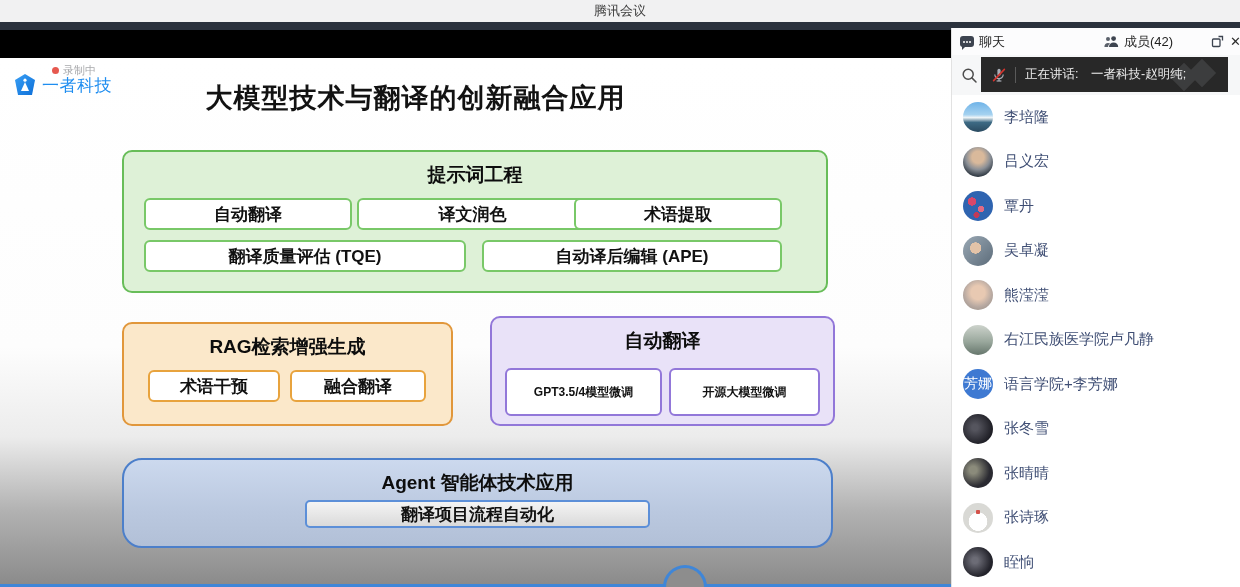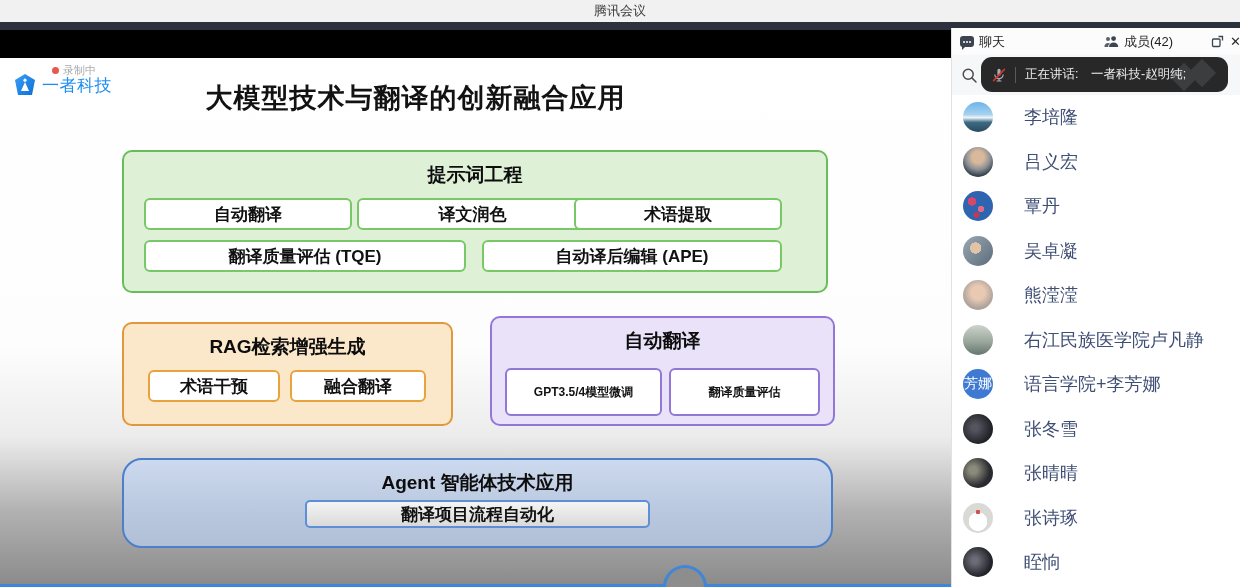--- a/index.html
+++ b/index.html
@@ -101,21 +101,21 @@
   .chat-icon::after{
     content:"";position:absolute;left:2px;bottom:-3px;
     border:3px solid transparent;border-top-color:#3d4450;border-left-color:#3d4450;
   }
 
   .searchbar{height:40px;background:#f6f7f8;display:flex;align-items:center;padding-left:9px;}
 
   .memberlist{position:absolute;left:0;top:67px;width:289px;bottom:0;background:#fff;overflow:hidden;}
   .member{height:44.5px;display:flex;align-items:center;padding-left:11px;gap:11px;box-sizing:border-box;}
   .avatar{width:30px;height:30px;border-radius:50%;flex:none;overflow:hidden;}
-  .member-name{font-size:18px;color:#3f4e74;white-space:nowrap;margin-left:20px;}
+  .member-name{font-size:15px;color:#3f4e74;white-space:nowrap;}
 
   .av1{background:linear-gradient(180deg,#6fb3e8 0%,#a5d2f0 42%,#eef4f7 52%,#3d6a84 68%,#2a4a60 100%);}
   .av2{background:radial-gradient(circle at 50% 34%,#d9b99b 24%,#8a8f96 50%,#2f3842 78%);}
   .av3{background:radial-gradient(circle at 30% 35%,#d8476a 14%,rgba(0,0,0,0) 15%),
                radial-gradient(circle at 60% 60%,#e06a84 12%,rgba(0,0,0,0) 13%),
                radial-gradient(circle at 45% 80%,#c03a58 10%,rgba(0,0,0,0) 11%),#2f64b0;}
   .av4{background:radial-gradient(circle at 42% 40%,#e3c3a8 22%,rgba(0,0,0,0) 23%),
                linear-gradient(135deg,#9aa8b4 0%,#5c6c7a 100%);}
   .av5{background:radial-gradient(circle at 50% 42%,#e8c9b2 30%,#b9aaa2 60%,#8f8780 100%);}
   .av6{background:linear-gradient(180deg,#cdd3cc 0%,#9aa89d 55%,#66766c 100%);}
@@ -123,21 +123,21 @@
        color:#fff;font-size:14px;letter-spacing:0;}
   .av8{background:radial-gradient(circle at 40% 45%,#55555e 12%,#1f1f26 70%);}
   .av9{background:radial-gradient(circle at 34% 40%,#8b8b7b 14%,#2a2a31 62%);}
   .av10{background:radial-gradient(circle at 50% 30%,#d4524a 8%,rgba(0,0,0,0) 9%),
         radial-gradient(circle at 50% 62%,#ffffff 38%,rgba(0,0,0,0) 40%),#d9d9d5;}
   .av11{background:radial-gradient(circle at 40% 45%,#6c6c76 12%,#23232b 66%);}
 
   
   .toast{
     position:absolute;left:981px;top:57px;width:247px;height:35px;
-    background:#282828;display:flex;align-items:center;overflow:hidden;z-index:20;border-radius:11px;
+    background:#282828;display:flex;align-items:center;overflow:hidden;z-index:20;
   }
   .toast-mic{margin-left:10px;flex:none;}
   .toast-div{width:1px;height:16px;background:#5a5a5a;margin:0 9px 0 8px;flex:none;}
   .toast-text{font-size:12.5px;color:#ededed;white-space:nowrap;}
   .toast-text .spk{margin-left:9px;}
   .wm{position:absolute;right:4px;top:4px;width:54px;height:27px;opacity:.12;}
   .wm i{position:absolute;width:20px;height:20px;background:#cfd3da;transform:rotate(45deg);}
   .wm i:nth-child(1){left:4px;top:6px;}
   .wm i:nth-child(2){left:22px;top:2px;}
 </style>
@@ -184,21 +184,21 @@
 
     <div class="panel p-orange">
       <div class="panel-title">RAG检索增强生成</div>
       <div class="wbox ob1">术语干预</div>
       <div class="wbox ob2">融合翻译</div>
     </div>
 
     <div class="panel p-purple">
       <div class="panel-title">自动翻译</div>
       <div class="wbox pb1">GPT3.5/4模型微调</div>
-      <div class="wbox pb2">翻译质量评估</div>
+      <div class="wbox pb2">开源大模型微调</div>
     </div>
 
     <div class="panel p-blue">
       <div class="panel-title">Agent 智能体技术应用</div>
       <div class="wbox abox">翻译项目流程自动化</div>
     </div>
 
   </div>
   <div class="share-border"></div>
   <div class="share-handle"></div>

